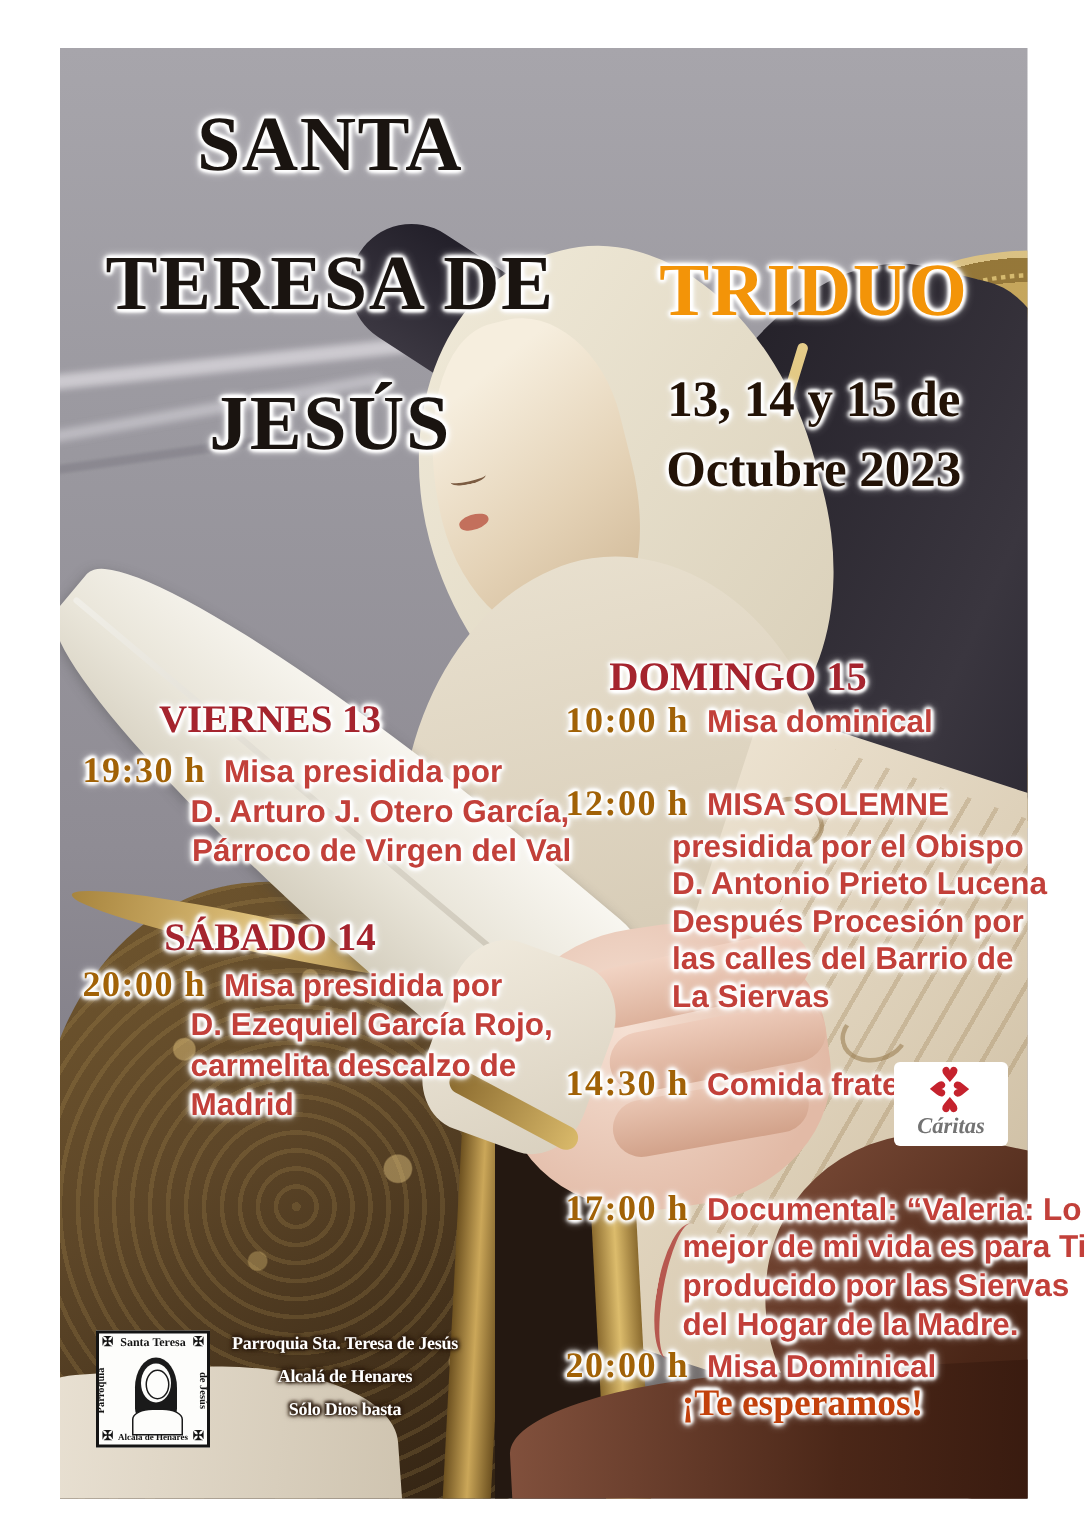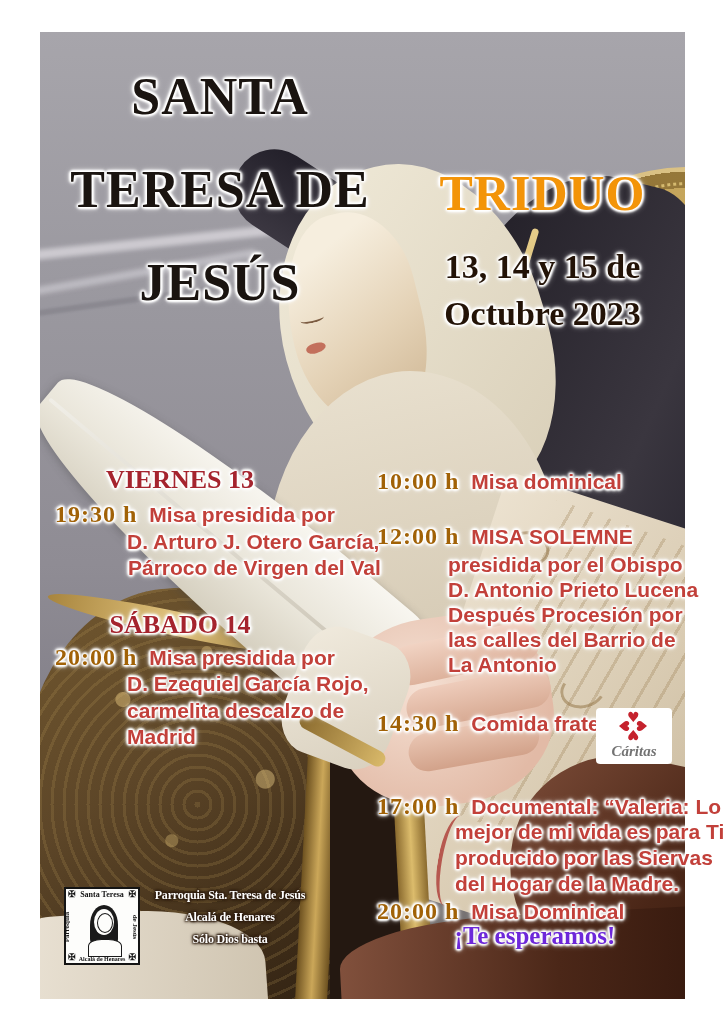--- a/index.html
+++ b/index.html
@@ -97,21 +97,21 @@
   .title-block{left:50px;top:50px;width:340px;text-align:center;}
   .title-block .tl{height:93px;display:flex;align-items:center;justify-content:center;
        font-size:52px;color:#1a1410;letter-spacing:1px;}
   .triduo{left:430px;top:164px;width:225px;text-align:center;font-size:50px;color:#F39408;letter-spacing:1px;}
   .dates{left:415px;top:243px;width:255px;text-align:center;font-size:34px;line-height:47px;color:#231307;}
   .sec-h{color:#A5242E;font-size:26px;text-align:center;}
   .row{display:flex;align-items:baseline;gap:12px;}
   .time{color:#a16207;font-size:24px;font-family:"Liberation Serif",serif;font-weight:bold;letter-spacing:1px;}
   .body{color:#C2403A;font-size:21px;font-family:"Liberation Sans",sans-serif;font-weight:bold;}
   .price{color:#A5242E;font-size:23px;}
-  .closing{color:#6d28d9;font-size:25px;width:200px;text-align:center;}
+  .closing{color:#c2410c;font-size:25px;width:200px;text-align:center;}
   
   .caritas{left:596px;top:708px;width:76px;height:56px;background:#fff;border-radius:4px;
        display:flex;flex-direction:column;align-items:center;justify-content:center;position:absolute;}
   .hearts{position:relative;width:30px;height:30px;}
   .hearts span{position:absolute;font-family:"DejaVu Sans",sans-serif;font-size:14px;color:#C5222D;line-height:1;}
   .hrt-t{left:8px;top:-2px;}
   .hrt-b{left:8px;top:16px;transform:rotate(180deg);}
   .hrt-l{left:-1px;top:7px;transform:rotate(90deg);}
   .hrt-r{left:17px;top:7px;transform:rotate(-90deg);}
   .caritas-name{font-family:"Liberation Serif",serif;font-weight:bold;font-style:italic;
@@ -204,33 +204,34 @@
 
   <div class="txt sec-h serif ow" style="left:70px;top:610px;width:220px;">SÁBADO 14</div>
   <div class="txt row ow" style="left:55px;top:644px;">
     <span class="time">20:00 h</span>
     <span class="body">Misa presidida por</span>
   </div>
   <div class="txt body ow" style="left:127px;top:672px;">D. Ezequiel García Rojo,</div>
   <div class="txt body ow" style="left:127px;top:699px;">carmelita descalzo de</div>
   <div class="txt body ow" style="left:127px;top:725px;">Madrid</div>
 
+  <div class="txt sec-h serif ow" style="left:392px;top:436px;width:200px;font-size:27px;">DOMINGO 15</div>
   <div class="txt row ow" style="left:377px;top:468px;">
     <span class="time">10:00 h</span>
     <span class="body">Misa dominical</span>
   </div>
   <div class="txt row ow" style="left:377px;top:523px;">
     <span class="time">12:00 h</span>
     <span class="body">MISA SOLEMNE</span>
   </div>
   <div class="txt body ow" style="left:448px;top:553px;">presidida por el Obispo</div>
   <div class="txt body ow" style="left:448px;top:578px;">D. Antonio Prieto Lucena</div>
   <div class="txt body ow" style="left:448px;top:603px;">Después Procesión por</div>
   <div class="txt body ow" style="left:448px;top:628px;">las calles del Barrio de</div>
-  <div class="txt body ow" style="left:448px;top:653px;">La Antonio</div>
+  <div class="txt body ow" style="left:448px;top:653px;">La Siervas</div>
   <div class="txt row ow" style="left:377px;top:710px;">
     <span class="time">14:30 h</span>
     <span class="body">Comida fraterna</span>
   </div>
   <div class="txt row ow" style="left:377px;top:793px;">
     <span class="time">17:00 h</span>
     <span class="body">Documental: “Valeria: Lo</span>
   </div>
   <div class="txt body ow" style="left:455px;top:820px;">mejor de mi vida es para Ti”</div>
   <div class="txt body ow" style="left:455px;top:846px;">producido por las Siervas</div>

